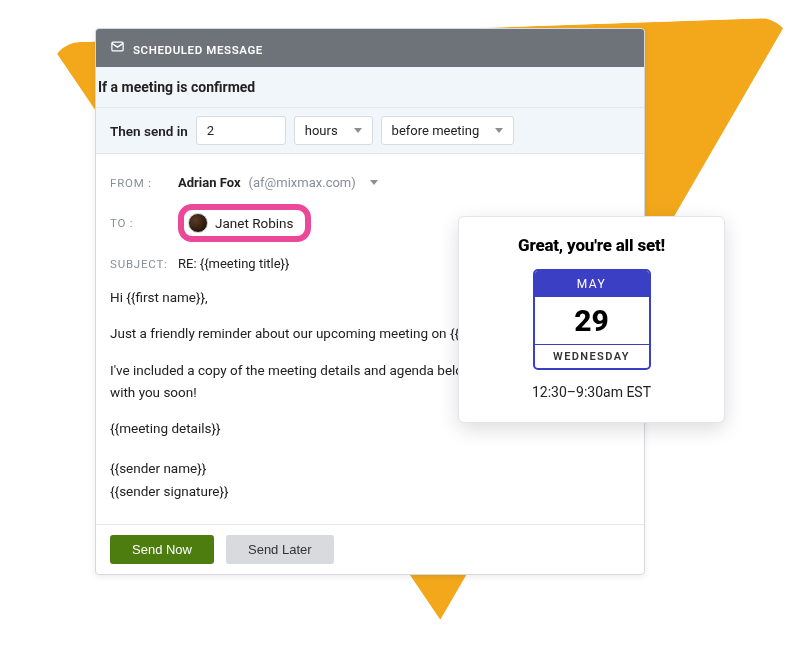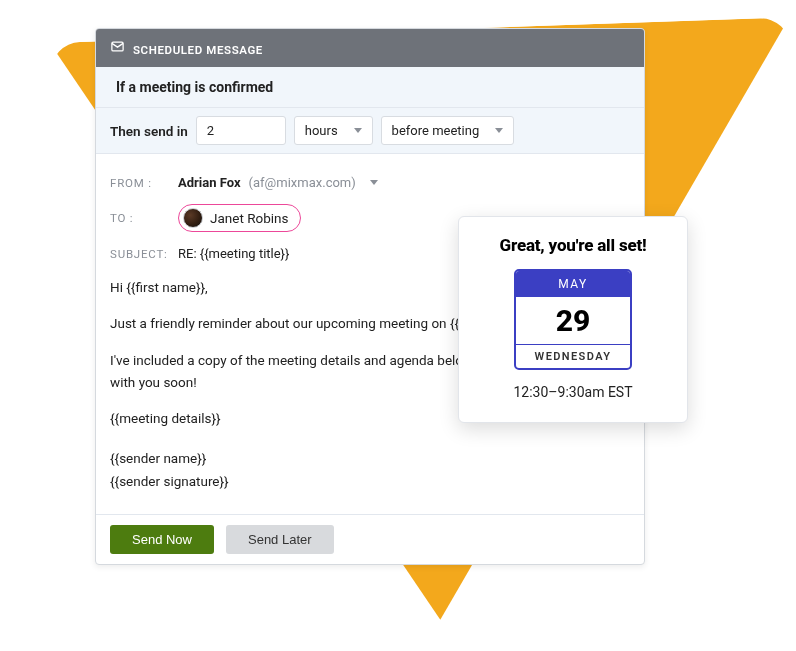--- a/index.html
+++ b/index.html
@@ -44,21 +44,21 @@
     align-items: flex-end;
     gap: 8px;
     font-size: 11.5px;
     letter-spacing: 0.6px;
     font-weight: 600;
     border-radius: 3px 3px 0 0;
   }
   .hdr svg { width: 15px; height: 15px; }
   .cond-row {
     background: #f1f6fb;
-    padding: 12px 20px;
+    padding: 12px 2px;
     font-weight: 700;
     font-size: 14px;
     border-bottom: 1px solid #e2e7ee;
   }
   .send-row {
     background: #f1f6fb;
     padding: 8px 14px;
     display: flex;
     align-items: center;
     gap: 8px;
@@ -106,21 +106,21 @@
     font-size: 11.5px;
     letter-spacing: 0.8px;
     min-width: 60px;
   }
   .from-name { font-weight: 700; }
   .from-email { color: #8a8f97; }
   .chip {
     display: inline-flex;
     align-items: center;
     gap: 7px;
-    border: 1px solid #ec4899;
+    border: 6px solid #ec4899;
     border-radius: 14px;
     padding: 3px 12px 3px 4px;
     font-size: 13.5px;
   }
   .avatar {
     width: 20px; height: 20px; border-radius: 50%;
     background: radial-gradient(circle at 35% 35%, #5b3a26 0%, #2f1c10 60%, #111 100%);
     border: 1px solid #c9ccd0;
   }
   .subject-val { color: #222; }
@@ -144,21 +144,21 @@
     padding: 7px 22px;
     font-size: 13px;
     cursor: pointer;
   }
   .btn-primary { background: #4d7c0f; color: #fff; }
   .btn-secondary { background: #d8dadd; color: #333; }
   .popup {
     position: absolute;
     left: 458px;
     top: 216px;
-    width: 230px;
+    width: 267px;
     background: #fff;
     border: 1px solid #e2e5ea;
     border-radius: 6px;
     box-shadow: 0 6px 20px rgba(0,0,0,0.14);
     z-index: 2;
     padding: 18px 18px 22px 18px;
     text-align: center;
   }
   .popup-title {
     font-weight: 800;

